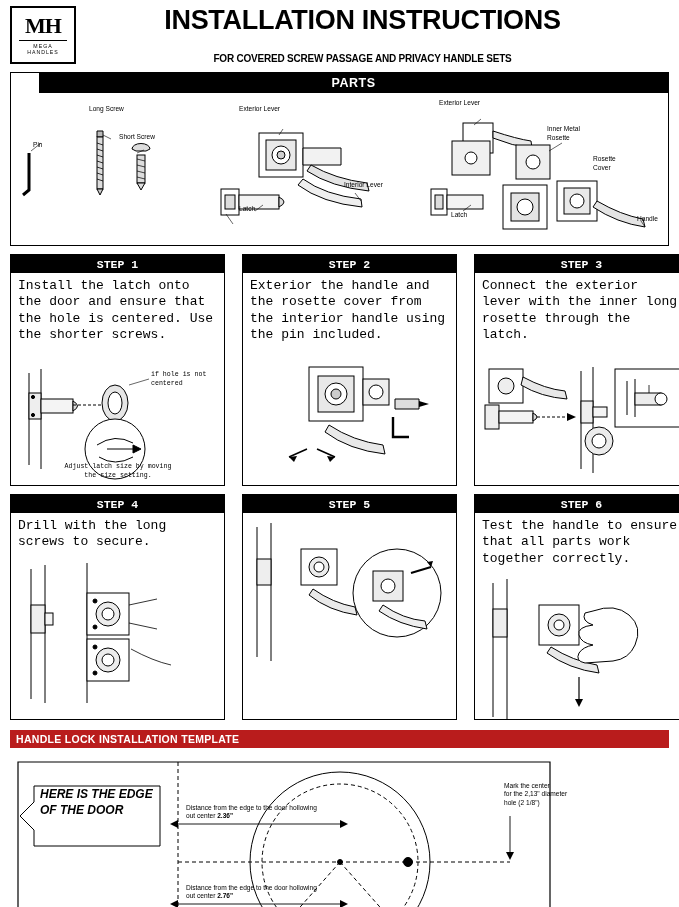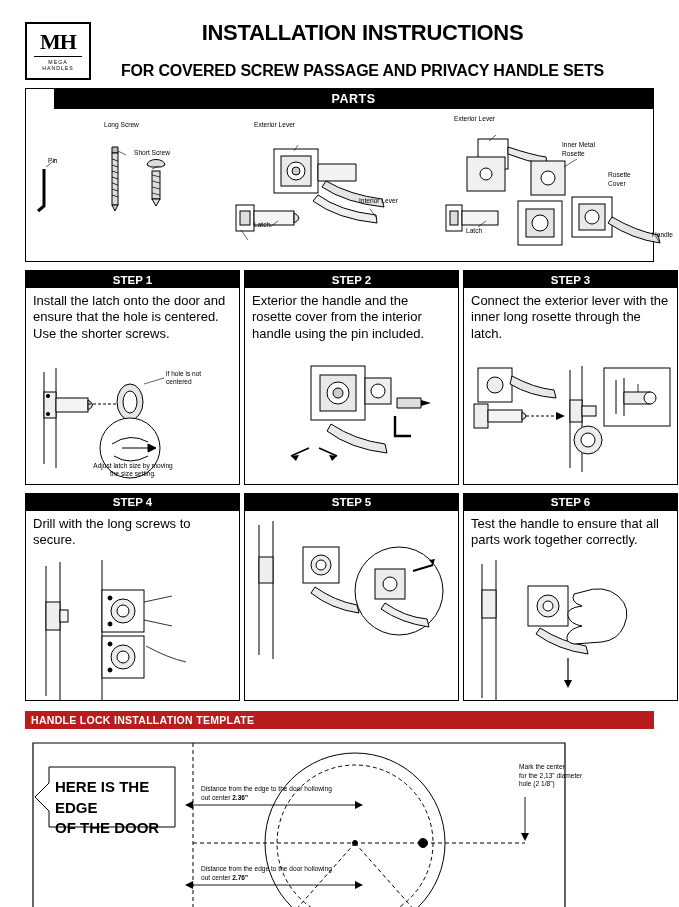--- a/index.html
+++ b/index.html
@@ -1,34 +1,34 @@
 <!DOCTYPE html>
 <html><head>
 <meta charset="utf-8">
 <style>
   html,body{margin:0;padding:0;background:#ffffff;}
   body{width:679px;height:907px;font-family:"Liberation Sans",sans-serif;color:#000;overflow:hidden;}
-  .page{position:relative;width:679px;height:794px;padding:15px;box-sizing:border-box;}
+  .page{position:relative;width:679px;height:794px;padding:0;box-sizing:border-box;}
 
   
   .header{display:flex;align-items:center;padding:6px 10px 2px 10px;}
   .logo-box{width:62px;height:54px;border:2px solid #000;display:flex;flex-direction:column;align-items:center;justify-content:center;flex:0 0 auto;}
   .logo-mh{font-weight:bold;font-size:22px;letter-spacing:-1px;line-height:1;font-family:"Liberation Serif",serif;}
   .logo-sub{font-size:5.2px;letter-spacing:1px;margin-top:3px;border-top:1px solid #000;padding-top:2px;width:48px;text-align:center;}
   .title-wrap{flex:1;text-align:center;margin-left:-20px;}
-  .main-title{font-size:22px;font-weight:bold;letter-spacing:-0.3px;line-height:1.05;font-family:"Liberation Sans",sans-serif;}
-  .sub-title{font-size:16px;font-weight:bold;margin-top:18px;letter-spacing:-0.2px;}
+  .main-title{font-size:27px;font-weight:bold;letter-spacing:-0.3px;line-height:1.05;font-family:"Liberation Sans",sans-serif;}
+  .sub-title{font-size:10px;font-weight:bold;margin-top:18px;letter-spacing:-0.2px;}
 
   
   .parts-panel{margin:6px 10px 0 10px;border:1px solid #000;}
   .bar{background:#000;color:#fff;text-align:center;font-weight:bold;font-size:12.5px;padding:3px 0;letter-spacing:0.5px;margin-left:28px;}
   .parts-body{position:relative;height:152px;background:#fff;}
 
   
-  .steps-row{display:flex;gap:4px;margin:8px 22px 0 10px;}
+  .steps-row{display:flex;gap:17px;margin:8px 22px 0 10px;font-family:Liberation Mono, monospace;}
   .step{flex:1;border:1px solid #000;display:flex;flex-direction:column;}
   .step-bar{background:#000;color:#fff;text-align:center;font-weight:bold;font-size:11.5px;padding:2.5px 0;}
   .step-desc{font-size:13px;text-align:left;line-height:1.25;padding:5px 7px 2px 7px;min-height:22px;}
   .step-art{position:relative;flex:1;height:130px;}
 
   
   .tpl-bar{margin:10px 10px 0 10px;background:#b91c1c;color:#fff;font-weight:bold;font-size:10.5px;padding:3px 0 3px 6px;letter-spacing:0.3px;}
   .tpl-body{position:relative;margin:6px 10px 0 10px;height:215px;}
 
   .cap{position:absolute;font-size:6.6px;line-height:1.3;}
@@ -345,21 +345,21 @@
         <path d="M168 146 l-8 4 8 4 z" fill="#000" stroke="none"></path>
         <path d="M330 146 l8 4 -8 4 z" fill="#000" stroke="none"></path>
 
         <path d="M500 62 L500 100" stroke-width="0.9"></path>
         <path d="M496 98 l4 8 4 -8 z" fill="#000" stroke="none"></path>
 
         <path d="M100 196 L100 184" stroke-width="0.8"></path>
       </g>
     </svg>
 
-    <div class="cap capb" style="left:30px;top:42px;font-size:15px;line-height:1.35;width:120px;">
+    <div class="cap capb" style="left:30px;top:32px;font-size:12px;line-height:1.35;width:120px;font-style:italic;">
       <span>HERE IS THE EDGE</span><br>
       <span>OF THE DOOR</span>
     </div>
 
     <div class="cap" style="left:176px;top:50px;width:140px;">
       <span>Distance from the edge to the door hollowing out center </span><b>2.36"</b>
     </div>
 
     <div class="cap" style="left:176px;top:130px;width:140px;">
       <span>Distance from the edge to the door hollowing out center </span><b>2.76"</b>

